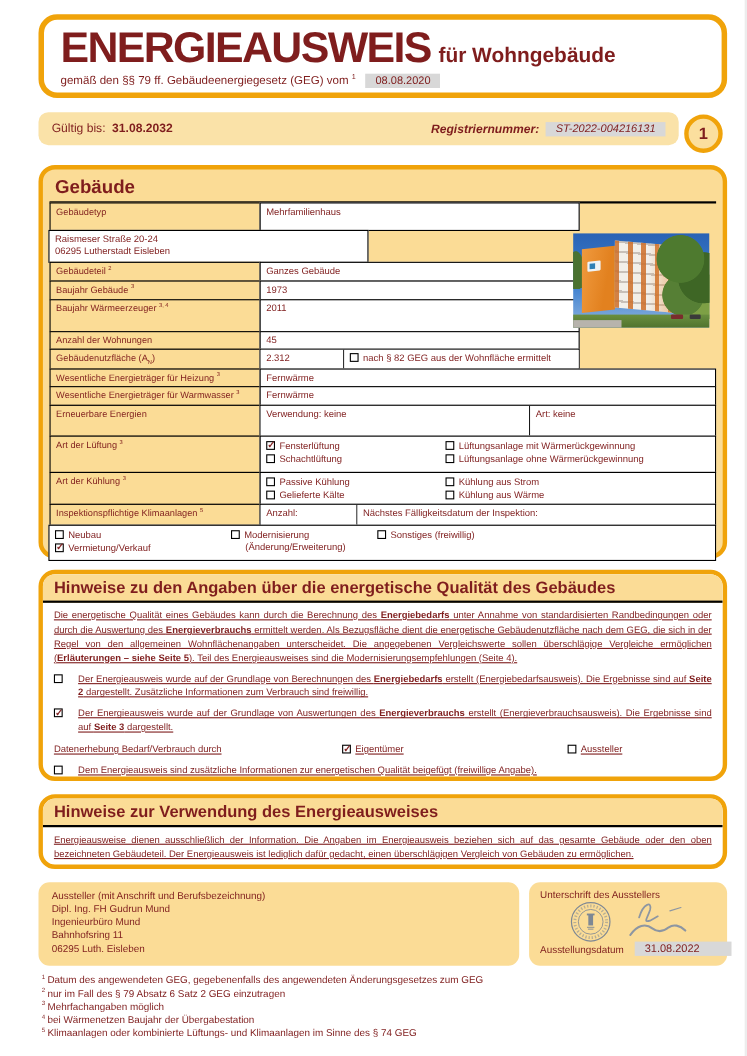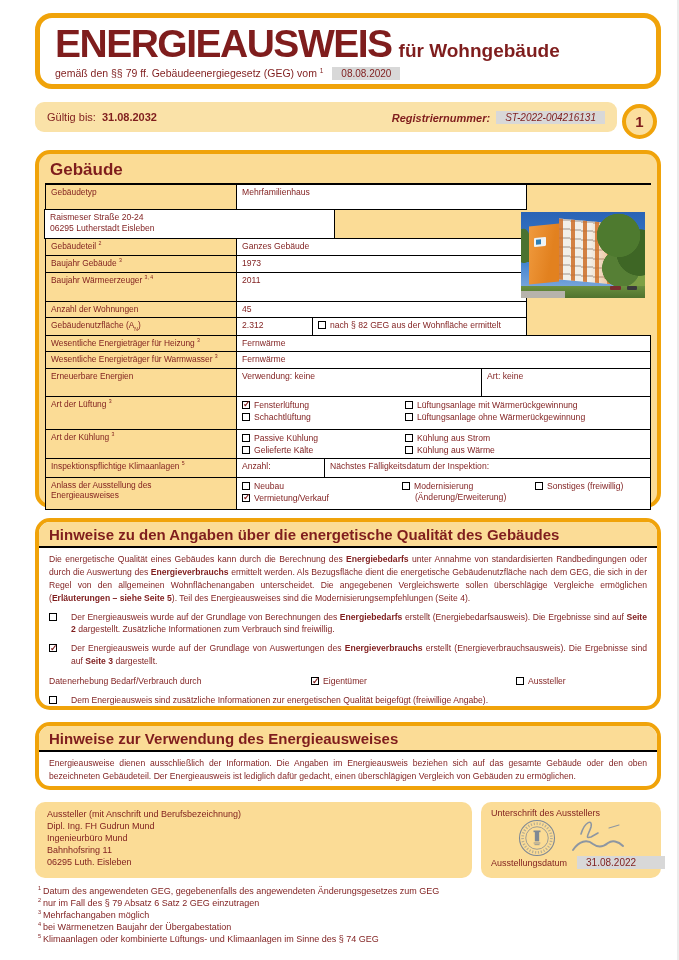--- a/index.html
+++ b/index.html
@@ -84,21 +84,21 @@
       background:linear-gradient(180deg,#6a8f3f,#50732e);}
   .ph-road{position:absolute;left:0;bottom:0;width:44px;height:7px;background:#b7b3ac;}
   .ph-car1{position:absolute;bottom:8px;right:24px;width:11px;height:4px;background:#7a2d2d;border-radius:1px;}
   .ph-car2{position:absolute;bottom:8px;right:8px;width:10px;height:4px;background:#3a3a3a;border-radius:1px;}
 
   
   .hint-box{position:absolute;left:35px;width:626px;box-sizing:border-box;background:#fff;
       border:4px solid #f0a30a;border-radius:15px;overflow:hidden;}
   .hint-head{background:#fbdc96;padding:4px 10px 3px;font-size:15px;font-weight:bold;
       border-bottom:2px solid #000;}
-  .hint-body{padding:5px 10px 6px;font-size:8.6px;line-height:1.5;text-align:justify;}
+  .hint-body{padding:5px 10px 6px;font-size:8.6px;line-height:1.5;text-align:justify;text-decoration:underline;}
   .hq-box{top:518px;height:192px;}
   .hv-box{top:722px;height:68px;}
   .hw-item{display:flex;margin-top:6px;}
   .hw-item .cb{margin-top:2px;margin-right:0;flex:none;}
   .hw-item .hw-text{flex:1;margin-left:14px;text-align:justify;}
   .daten-row{display:flex;margin-top:7px;align-items:center;text-align:left;}
   .daten-label{width:262px;}
   .daten-opt1{width:205px;}
 
   
@@ -236,24 +236,20 @@
 
       <div class="gb-row">
         <div class="gb-label h18"><span>Inspektionspflichtige Klimaanlagen</span> <sup>5</sup></div>
         <div class="cell w-flex h18 cell-row">
           <div class="cell h18" style="width:88px">Anzahl:</div>
           <div class="cell h18 w-flex">Nächstes Fälligkeitsdatum der Inspektion:</div>
         </div>
       </div>
 
       <div class="gb-row">
-        <div class="gb-label h33 wrapok">
-          <div>Anlass der Ausstellung des</div>
-          <div>Energieausweises</div>
-        </div>
         <div class="cell w-flex h33 optcols">
           <div style="width:160px">
             <div class="optline"><span class="cb"></span><span>Neubau</span></div>
             <div class="optline"><span class="cb checked"></span><span>Vermietung/Verkauf</span></div>
           </div>
           <div style="width:133px">
             <div class="optline"><span class="cb"></span><span>Modernisierung</span></div>
             <div class="optsub">(Änderung/Erweiterung)</div>
           </div>
           <div class="w-flex">

